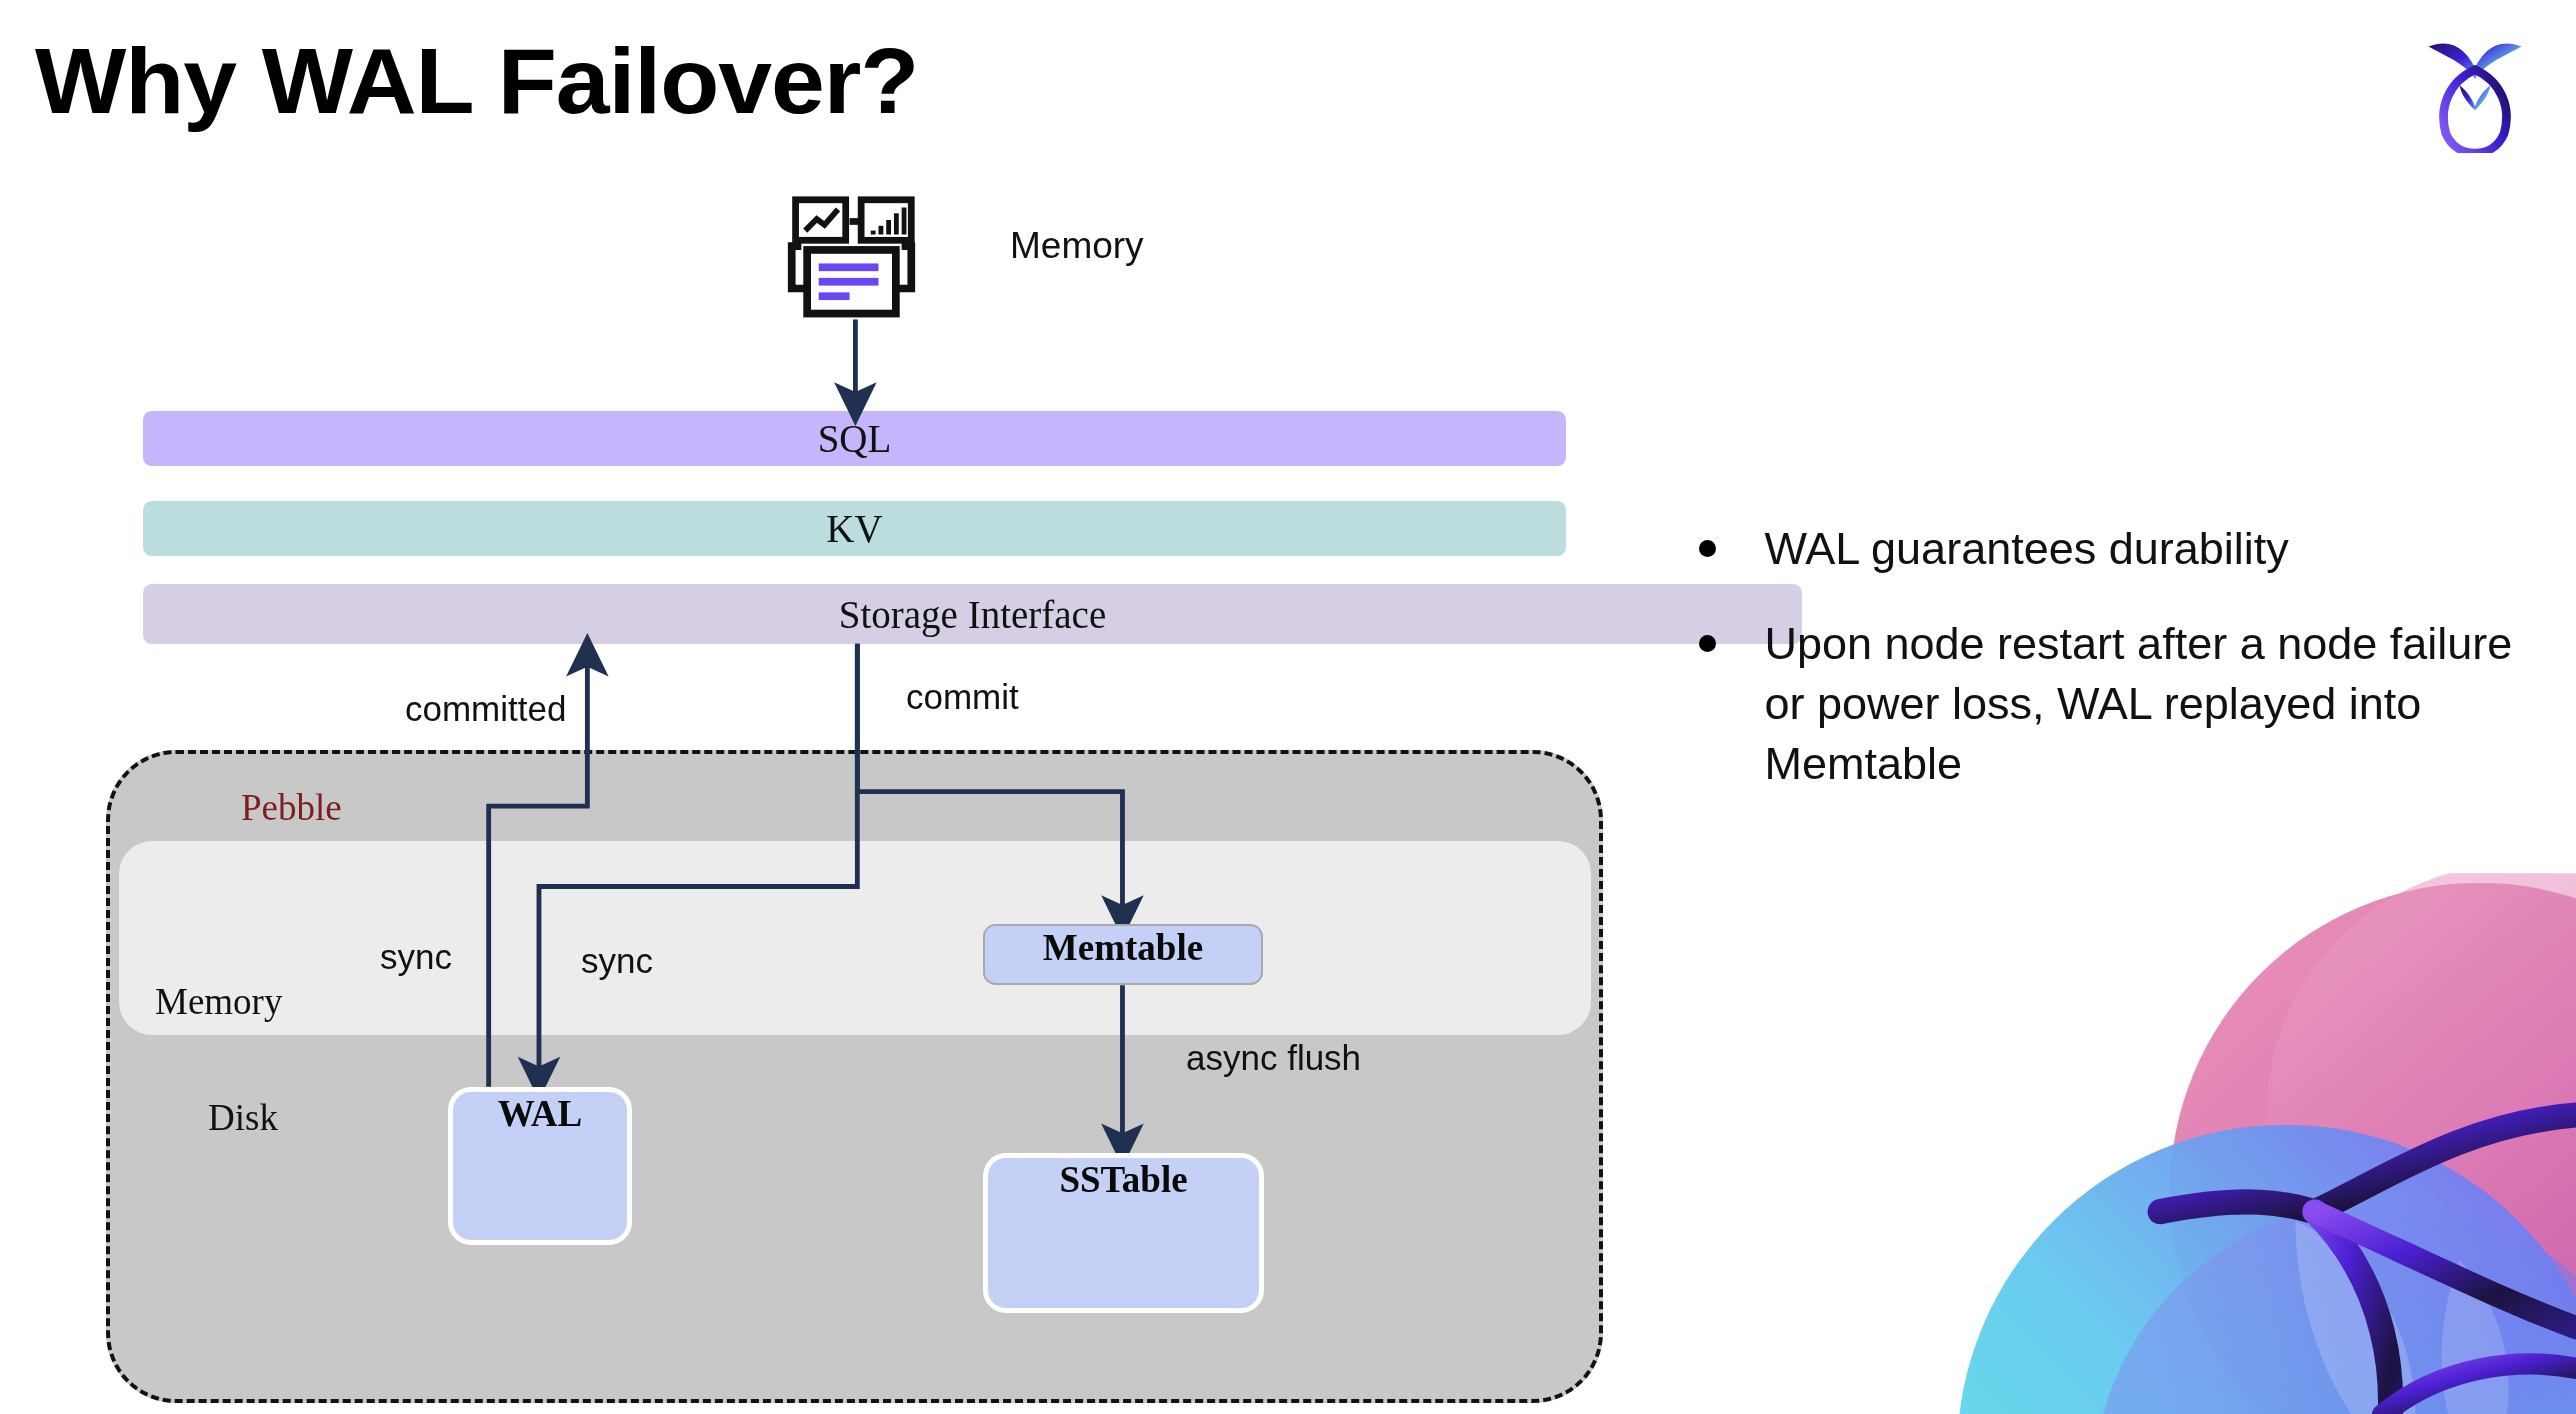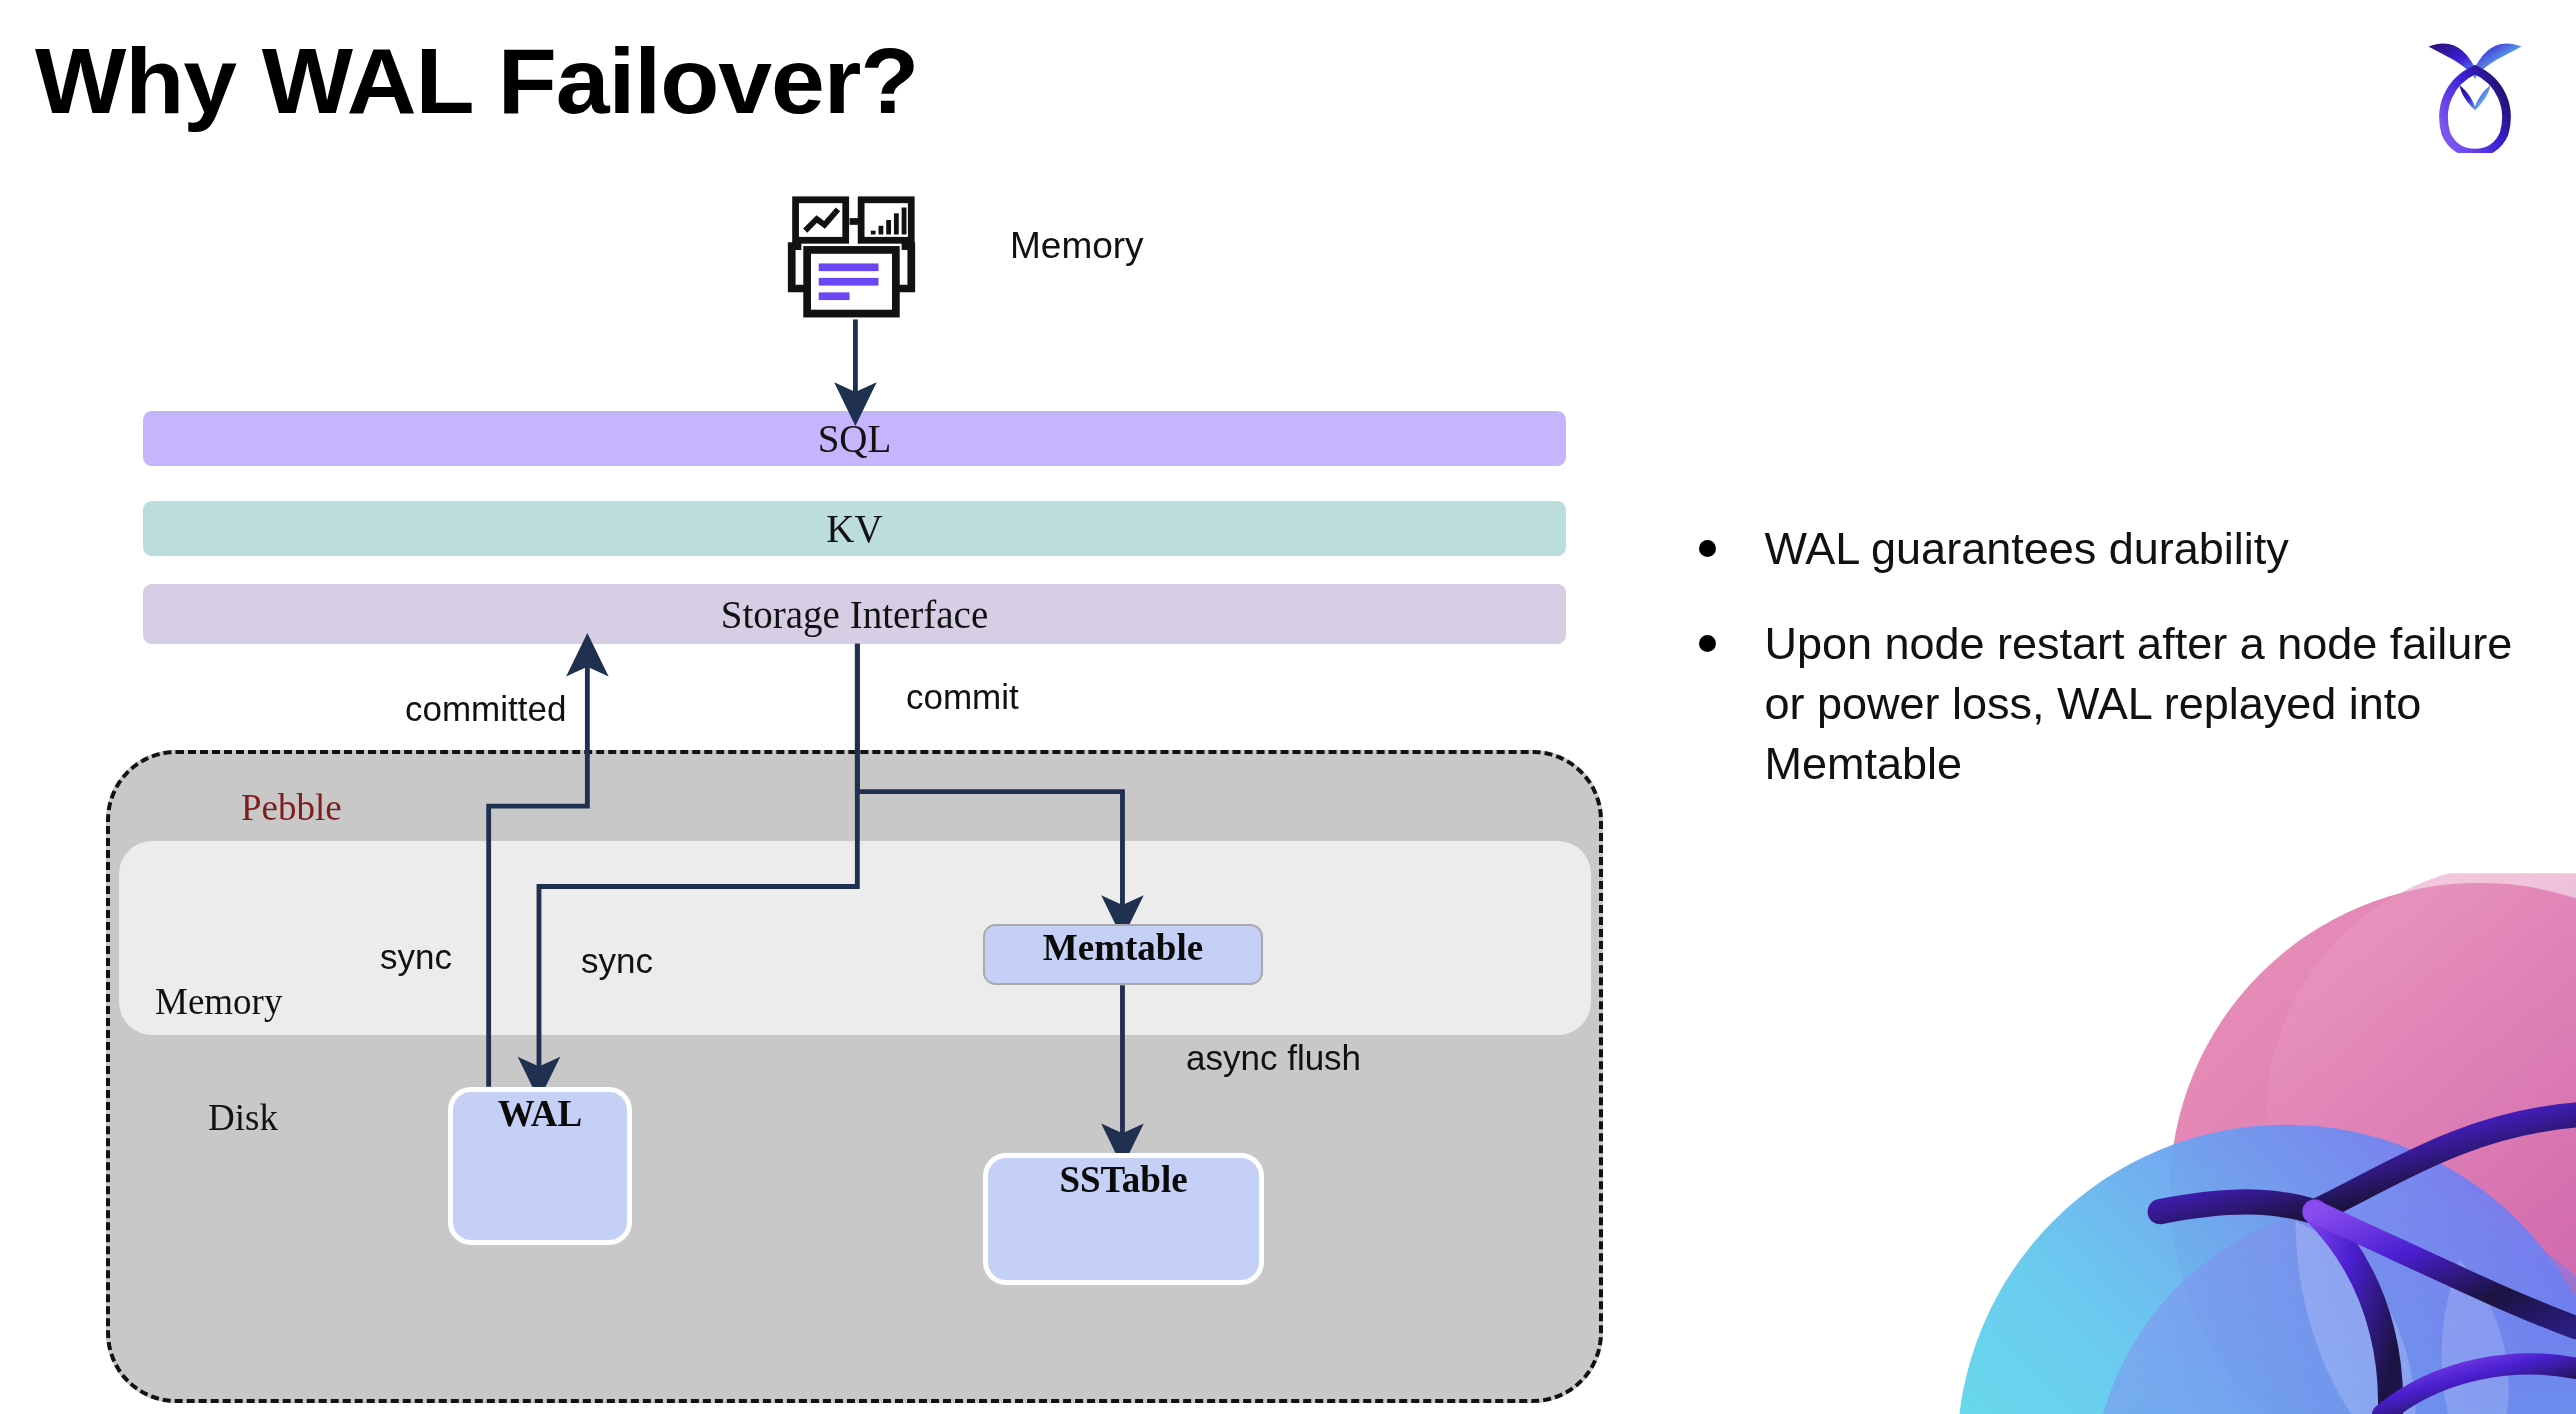--- a/index.html
+++ b/index.html
@@ -20,21 +20,21 @@
   #brand-logo{position:absolute;left:2411px;top:27px;width:128px;height:126px;}
   
   #diagram{position:absolute;left:0;top:0;width:1645px;height:1415px;}
   .layer-bar{
     position:absolute;border-radius:8.7px;
     display:flex;align-items:center;justify-content:center;
     font-family:"Liberation Serif", serif;font-size:39px;color:#111;
   }
   #layer-sql{left:143px;top:411px;width:1423px;height:55px;background:#c4b5fd;}
   #layer-kv{left:143px;top:501px;width:1423px;height:55px;background:#BCDDDE;}
-  #layer-storage{left:143px;top:584px;width:1423px;height:60px;background:#D5CEE4;}
+  #layer-storage{left:143px;top:584px;width:1659px;height:60px;background:#D5CEE4;}
 
   
   #pebble-box{
     position:absolute;left:106px;top:750px;width:1497px;height:653px;
     background:#C8C8C8;border:4.8px dashed #121212;border-radius:70px;
     box-sizing:border-box;
   }
   #pebble-label{
     position:absolute;left:225px;top:786px;
     font-family:"Liberation Serif", serif;font-size:37px;color:#7f1d1d;margin-left:16px;
@@ -61,21 +61,21 @@
   }
   #node-memtable{
     left:983px;top:924px;width:280px;height:61px;border-radius:12.6px;
     border:2.9px solid #A9A9A9;font-size:37px;
   }
   #node-wal{
     left:448px;top:1087px;width:184px;height:158px;border-radius:23px;
     border:5.8px solid #ffffff;font-size:37px;
   }
   #node-sstable{
-    left:983px;top:1153px;width:281px;height:132px;border-radius:23px;
+    left:983px;top:1153px;width:281px;height:160px;border-radius:23px;
     border:5.8px solid #ffffff;font-size:37px;
   }
 
   
   .edge-label{
     position:absolute;font-family:"Liberation Sans", sans-serif;
     font-size:35px;color:#111;white-space:nowrap;
   }
   #lbl-committed{left:405px;top:689px;}
   #lbl-commit{left:906px;top:677px;}

